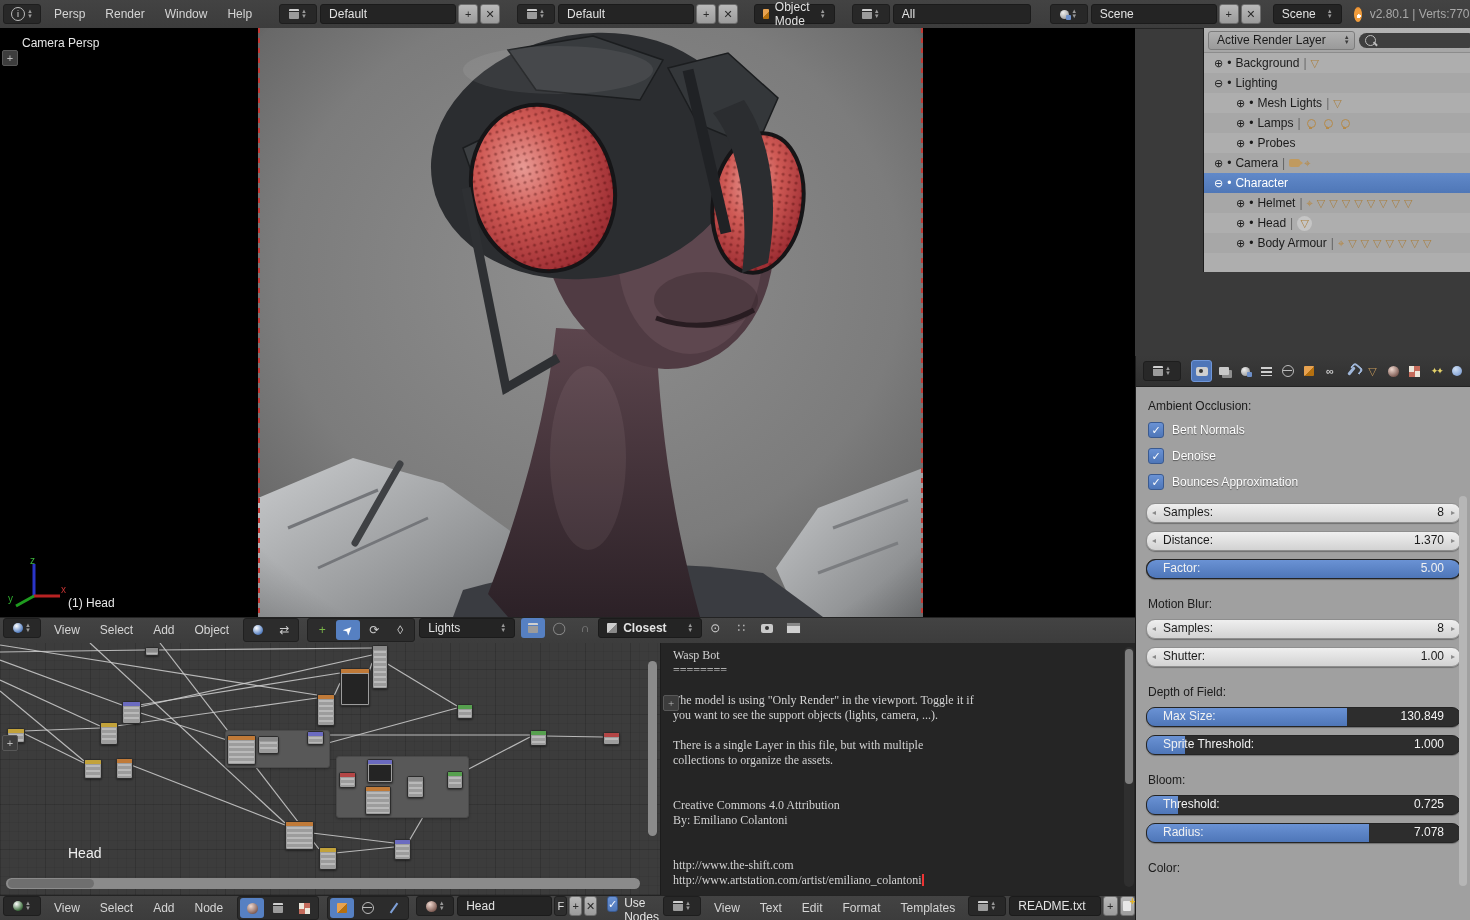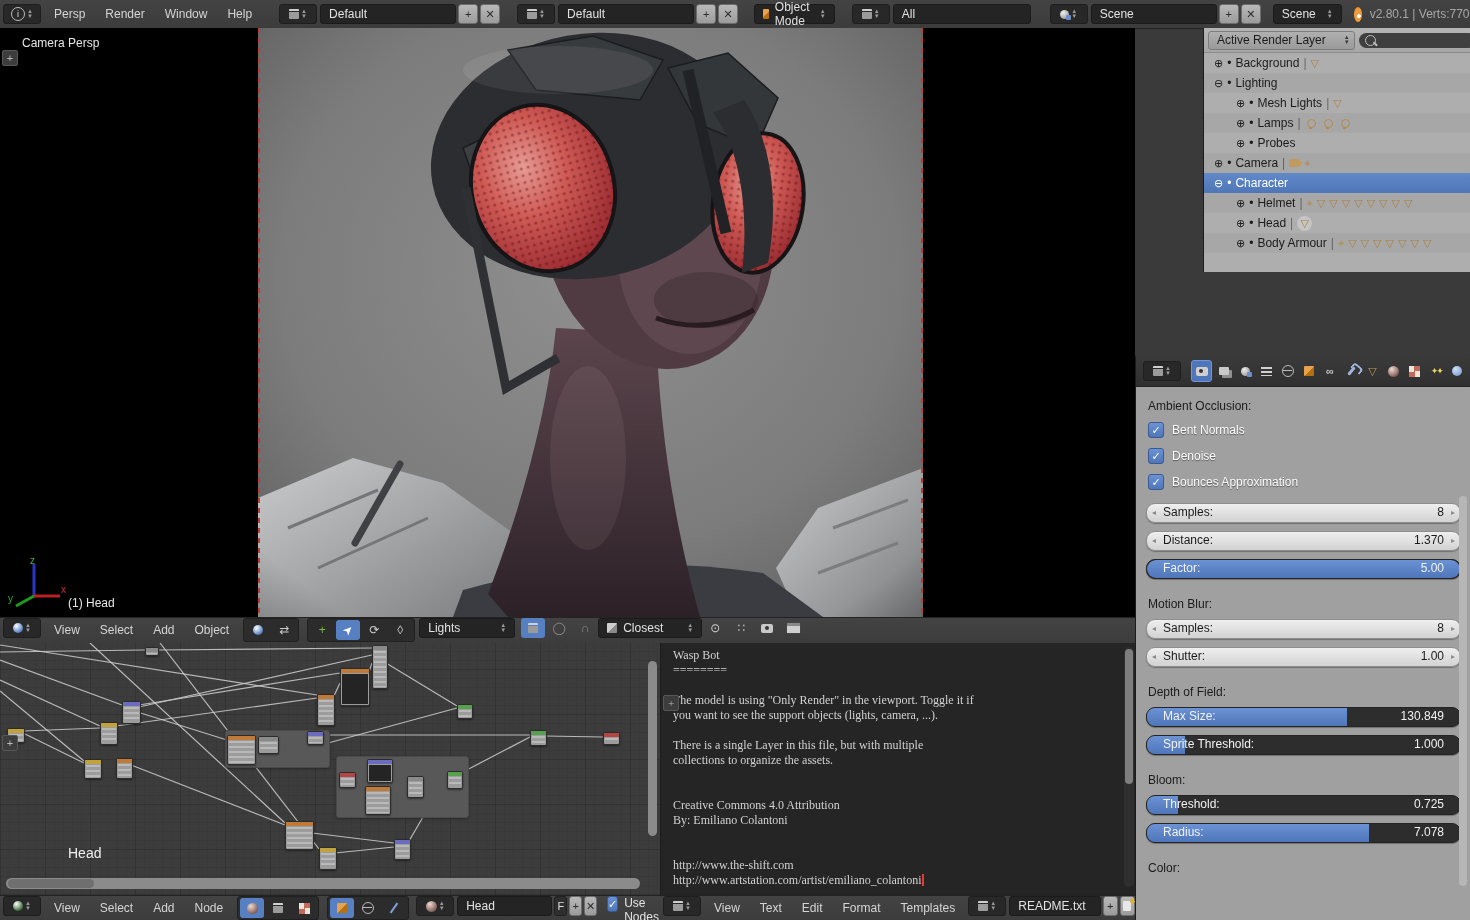--- a/index.html
+++ b/index.html
@@ -310,21 +310,21 @@
     </div>
     <div class="dfield" style="width:78px;">
       <span>Lights</span>
       <span class="updn" style="margin-left:auto">▲<br>▼</span>
     </div>
     <div class="tool sel" style="margin-left:6px;">
         <span class="i-grid"></span>
       </div>
     <div class="tool" style="color:#8b8b8b;">◯</div>
     <div class="tool" style="color:#8b8b8b;">∩</div>
-    <div class="dfield" style="width:86px;">
+    <div class="dfield" style="width:86px;font-weight:bold;">
       <span class="i-cube" style="background:linear-gradient(135deg,#cfcfcf 55%,#8a8a8a 55%);"></span>
       <span>Closest</span>
       <span class="updn" style="margin-left:auto">▲<br>▼</span>
     </div>
     <div class="tool">⊙</div>
     <div class="tool">∷</div>
     <div class="tool">
         <span class="i-cam"></span>
       </div>
     <div class="tool">

